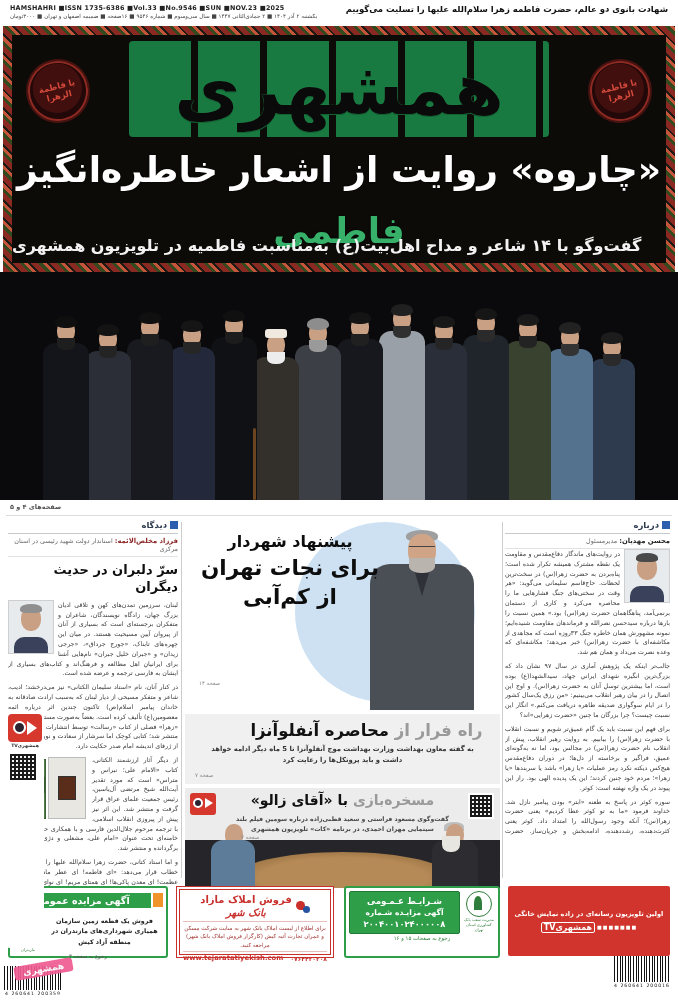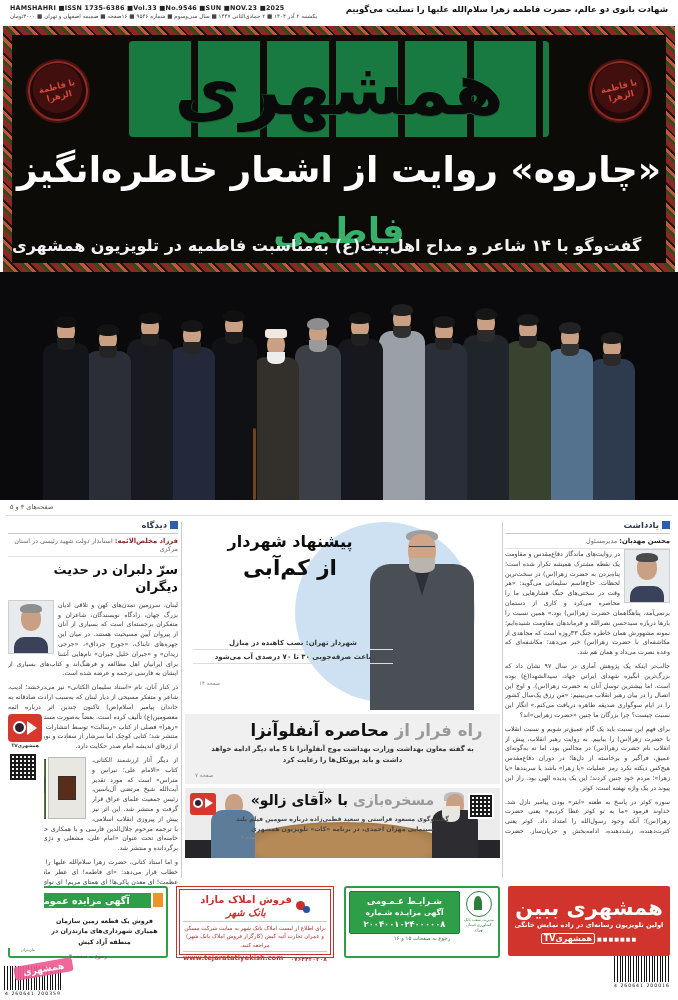--- a/index.html
+++ b/index.html
@@ -51,21 +51,21 @@
                  background:#2b2330;border:2px solid #fff;box-sizing:border-box;}
   .tvlogo:after{content:"";position:absolute;right:5px;top:7px;border-left:10px solid #fff;
                 border-top:7px solid transparent;border-bottom:7px solid transparent;}
   .tvcard .lbl{font-size:4.6px;font-weight:bold;color:#333;text-align:center;display:block;margin-top:1px;}
   .qr{background:
       repeating-linear-gradient(0deg,#1a1a1a 0 2px,transparent 2px 4px),
       repeating-linear-gradient(90deg,#1a1a1a 0 2px,#f4f4f4 2px 4px);
       border:2px solid #fff;box-sizing:border-box;}
   .qr-photo{position:absolute;left:8px;bottom:16px;width:30px;height:30px;z-index:5;}
 
-  .pages-ref{position:absolute;top:503px;left:10px;font-size:6.5px;color:#555;}
+  .pages-ref{position:absolute;top:503px;left:10px;font-size:6.5px;color:#555;font-weight:bold;}
   .rule-full{position:absolute;top:515px;left:6px;right:6px;border-top:1px solid #dcdcdc;}
 
   
   .vdiv{position:absolute;top:522px;height:356px;border-left:1px solid #ccc;}
   .col{position:absolute;top:520px;box-sizing:border-box;}
   .sec-head{display:flex;align-items:center;gap:3px;padding-bottom:3px;border-bottom:1px solid #c9c9c9;}
   .sq{width:8px;height:8px;background:#2d5fae;flex:0 0 auto;}
   .sec-head span{font-size:8.5px;font-weight:bold;color:#2d3a4d;}
   .byline{font-size:6.4px;color:#666;padding:3px 0;border-bottom:1px solid #e2e2e2;}
   .byline b{color:#8a1f1f;font-size:6.8px;text-align:right;}
@@ -117,21 +117,21 @@
   .mayor-sub div{font-size:7px;color:#333;font-weight:bold;border-bottom:1px solid #ddd;padding:2.5px 0;}
   .pageref{font-size:5.4px;color:#888;}
   .mayor .pageref{position:absolute;left:14px;top:160px;}
 
   .flu{position:absolute;top:194px;left:0;right:0;height:70px;background:#f0f0f0;text-align:center;padding-top:7px;box-sizing:border-box;}
   .flu h3{margin:0;font-size:16.5px;font-weight:900;}
   .flu h3 .gry{color:#9a9a9a;} .flu h3 .blk{color:#111;margin-left:48px;}
   .flu .sub{font-size:6.8px;color:#333;font-weight:bold;width:84%;margin:4px auto 0;line-height:1.6;}
   .flu .pageref{position:absolute;left:10px;bottom:6px;}
 
-  .zalu{position:absolute;top:268px;left:0;right:0;height:70px;overflow:hidden;
+  .zalu{position:absolute;top:268px;left:0;right:0;height:100px;overflow:hidden;
         background:linear-gradient(180deg,#ececec 0 52px,#26262a 52px);}
   .z-table{position:absolute;bottom:-16px;left:50%;transform:translateX(-50%);width:216px;height:52px;border-radius:50%;
            background:radial-gradient(ellipse at center,#b58a57 0 55%,#8a6336 90%);box-shadow:0 -2px 0 #caa06b inset;}
   .z-red{position:absolute;bottom:6px;left:50%;transform:translateX(-50%);width:130px;height:9px;border-radius:50%;background:#a83b32;filter:blur(1px);}
   .z-man{position:absolute;bottom:0;width:54px;height:64px;}
   .z-man .zh{position:absolute;top:0;width:18px;height:22px;background:#c9a083;border-radius:45%;}
   .z-left{left:20px;} .z-right{right:16px;}
   .z-left .zh{left:20px;}
   .z-right .zh{left:16px;}
   .z-left .zb{position:absolute;top:16px;left:6px;width:44px;height:48px;background:#5d7c99;border-radius:12px 12px 0 0;}
@@ -358,21 +358,21 @@
 
   <div class="pages-ref">صفحه‌های ۴ و ۵</div>
   <div class="rule-full"></div>
 
   <div class="vdiv" style="left:181px"></div>
   <div class="vdiv" style="left:502px"></div>
 
   <section class="col col-note">
     <div class="sec-head">
       <span class="sq"></span>
-      <span>یادداشت</span>
+      <span>درباره</span>
     </div>
     <div class="byline">
       <b>محسن مهدیان:</b>
       <span>مدیرمسئول</span>
     </div>
     <div class="body">
       <div class="portrait float-r">
           <div class="hair"></div>
         </div>
       <p>در روایت‌های ماندگار دفاع‌مقدس و مقاومت یک نقطه مشترک همیشه تکرار شده است؛ پناه‌بردن به حضرت زهرا(س) در سخت‌ترین لحظات. حاج‌قاسم سلیمانی می‌گوید: «هر وقت در سختی‌های جنگ فشارهایی ما را محاصره می‌کرد و کاری از دستمان برنمی‌آمد، پناهگاهمان حضرت زهرا(س) بود.» همین نسبت را بارها درباره سیدحسن نصرالله و فرماندهان مقاومت شنیده‌ایم؛ نمونه مشهورش همان خاطره جنگ ۳۳روزه است که مجاهدی از مکاشفه‌ای با حضرت زهرا(س) خبر می‌دهد؛ مکاشفه‌ای که وعده نصرت می‌داد و همان هم شد.</p>
@@ -391,25 +391,22 @@
         <div class="m-shirt"></div>
         <div class="m-head">
             <div class="m-hair"></div>
             <div class="m-face"></div>
             <div class="m-glass"></div>
             <div class="m-beard"></div>
           </div>
       </div>
       <div class="mayor-head">
         <span class="l1">پیشنهاد شهردار</span>
+        <span class="l2">برای نجات تهران</span>
         <span class="l3">از کم‌آبی</span>
-      </div>
-      <div class="mayor-sub">
-        <div>شهردار تهران: نصب کاهنده در منازل</div>
-        <div>باعث صرفه‌جویی ۳۰ تا ۷۰ درصدی آب می‌شود</div>
       </div>
       <div class="pageref">صفحه ۱۴</div>
     </div>
 
     <div class="flu">
       <h3>
         <span class="gry">راه فرار از</span>
         <span class="blk">محاصره آنفلوآنزا</span>
       </h3>
       <div class="sub">به گفته معاون بهداشت وزارت بهداشت موج آنفلوآنزا تا 5 ماه دیگر ادامه خواهد داشت و باید پروتکل‌ها را رعایت کرد</div>
@@ -511,21 +508,20 @@
         <div class="ad3-box">
           <span class="g1">شـرایـط عـمـومی</span>
           <span class="g2">آگهی مزایـده شـماره</span>
           <span class="g3">۲۰۰۴۰۰۱۰۲۴۰۰۰۰۰۸</span>
         </div>
       </div>
       <div class="ad-ref" style="color:#2f7d3a">رجوع به صفحات ۱۵ و ۱۶</div>
     </div>
 
     <div class="ad ad4">
-      <span class="t">همشهری ببین</span>
       <span class="s">اولین تلویزیون رسانه‌ای در زاده نمایش خانگی</span>
       <div class="logo">
         <span class="dots">■■■■■■■</span>
         <span class="tv">همشهریTV</span>
       </div>
     </div>
   </section>
 
   <div class="barcode bc-left"></div>
   <div class="bc-num bc-num-left">4 260641 200359</div>

